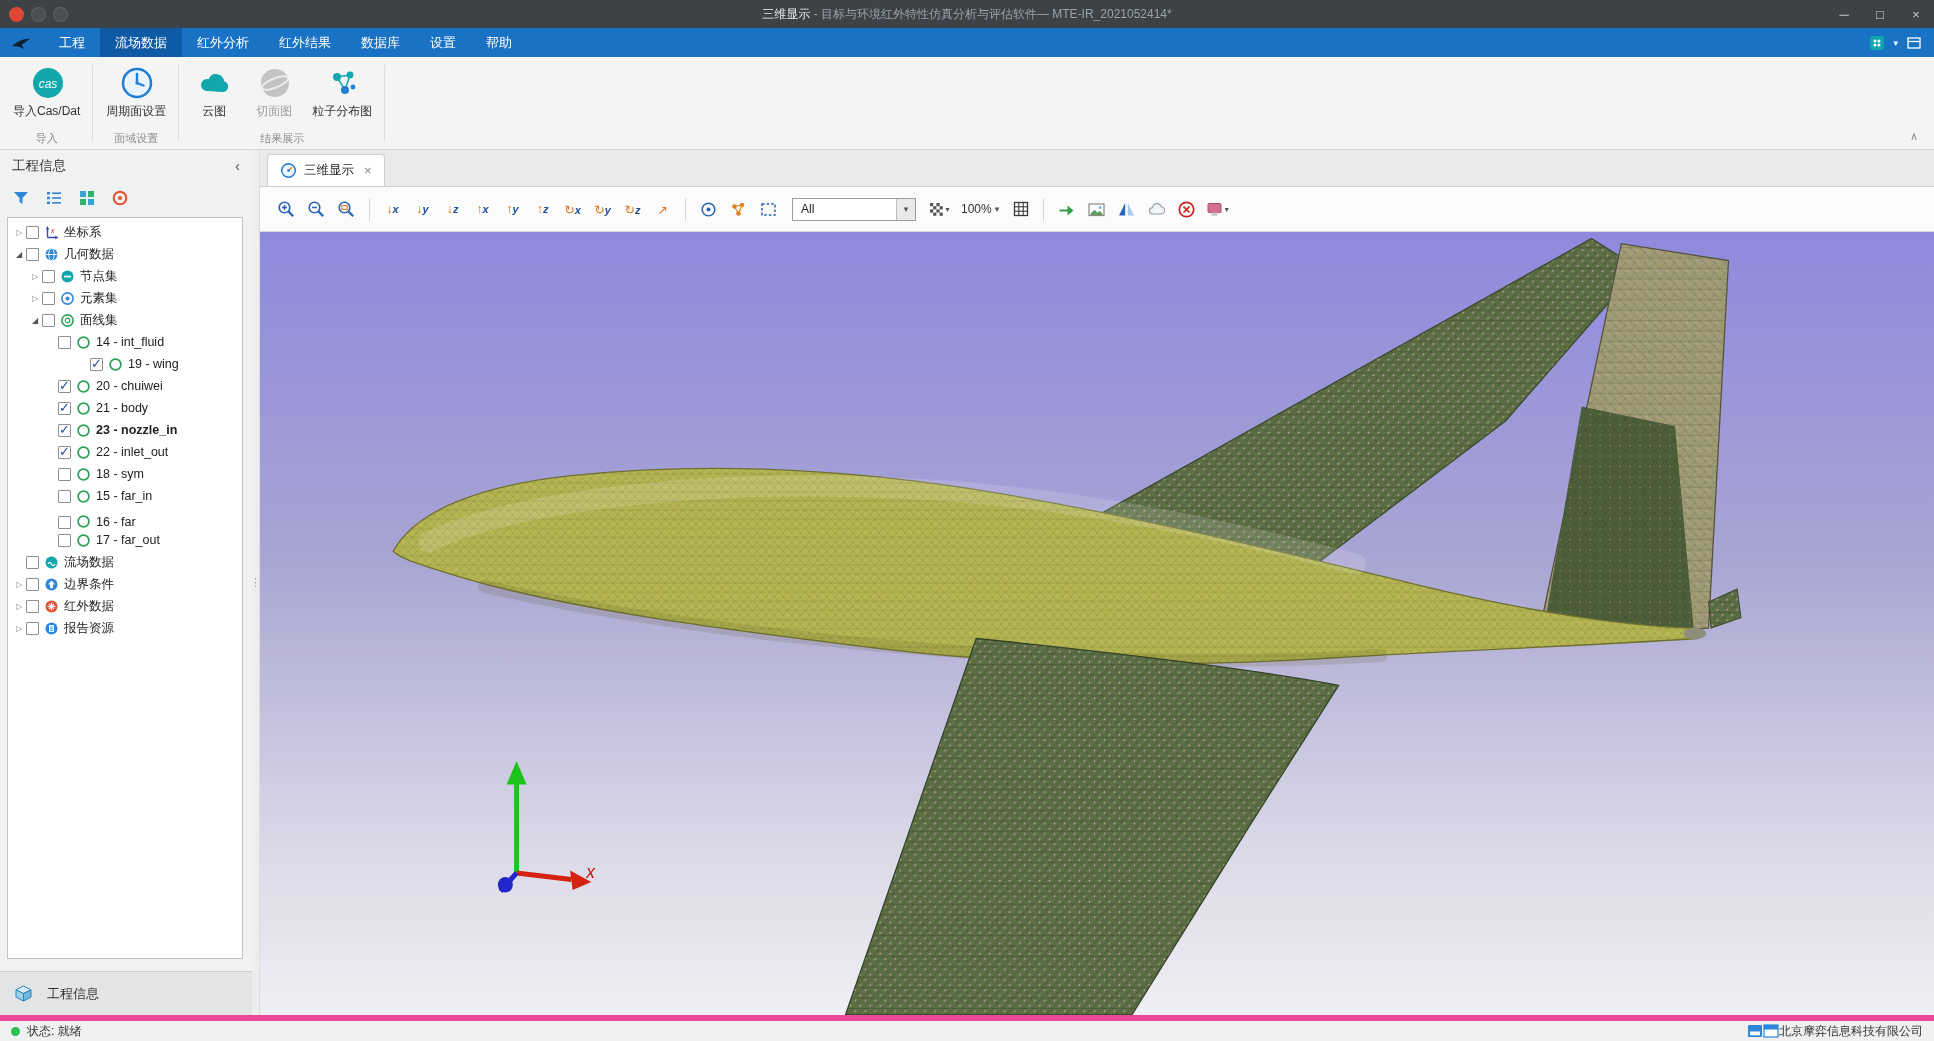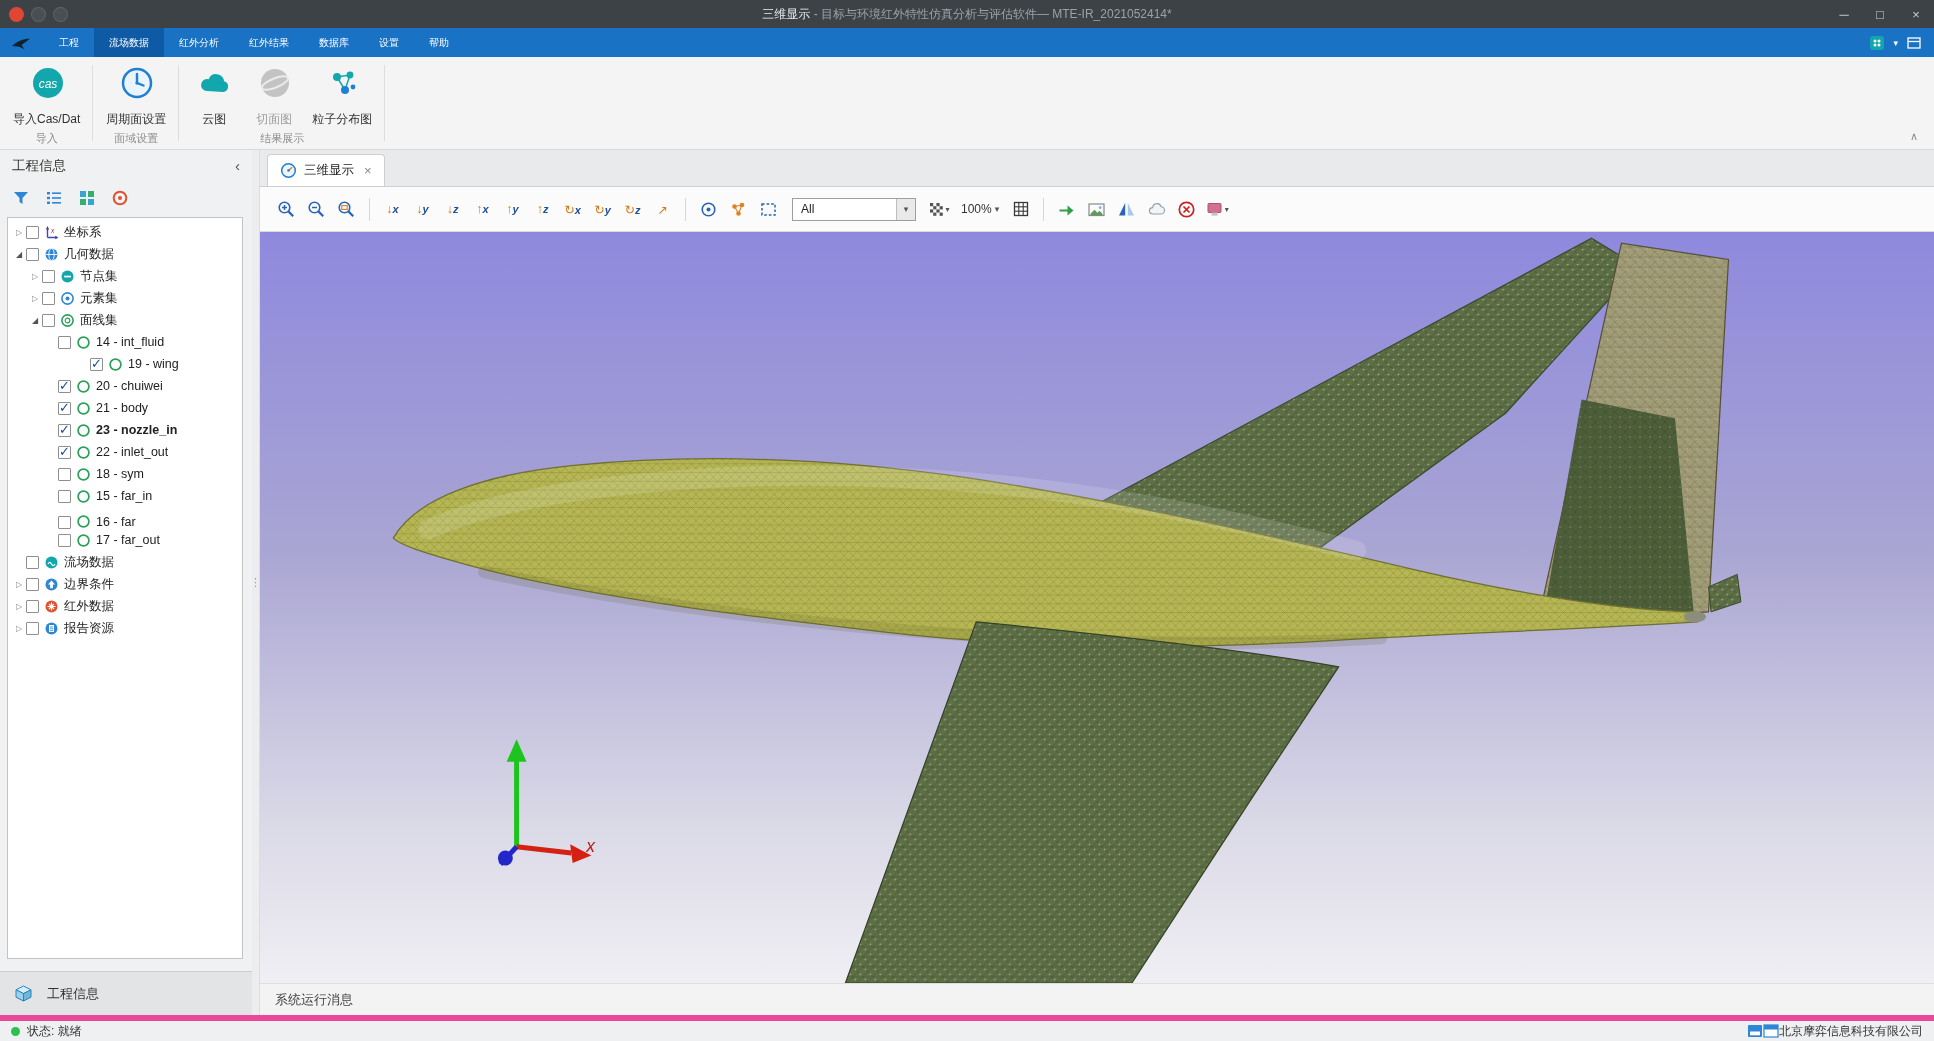--- a/index.html
+++ b/index.html
@@ -15,32 +15,32 @@
   .tb-title{position:absolute;left:50%;transform:translateX(-50%);white-space:nowrap}
   .tb-title .t1{color:#e9ebed}
   .tb-title .t2{color:#9aa2a8}
   .tb-winbtns{margin-left:auto;display:flex}
   .winbtn{width:36px;height:28px;display:flex;align-items:center;justify-content:center;color:#c9cdd1;font-size:13px}
 
   
   .menubar{height:29px;background:#1a72c5;display:flex;align-items:center;color:#fff;flex:0 0 auto}
   .logo{width:44px;display:flex;align-items:center;justify-content:center}
   .menu-tabs{display:flex;height:100%}
-  .menu-tab{padding:0 15px;height:29px;line-height:29px;font-size:10px;cursor:default;white-space:nowrap}
+  .menu-tab{padding:0 15px;height:29px;line-height:29px;font-size:13px;cursor:default;white-space:nowrap}
   .menu-tab.active{background:#0f5aa5}
   .menubar-right{margin-left:auto;display:flex;align-items:center;gap:8px;margin-right:12px}
   .mbicon{display:flex;align-items:center;justify-content:center}
 
   
   .ribbon{height:93px;background:#f4f4f4;border-bottom:1px solid #d8d8d8;display:flex;position:relative;flex:0 0 auto}
   .rgroups{display:flex}
   .rgroup{display:flex;flex-direction:column;padding:5px 6px 1px;position:relative}
   .rgroup::after{content:"";position:absolute;right:0;top:8px;bottom:8px;width:1px;background:#dddddd}
   .rbtns{display:flex;flex:1;gap:2px;align-items:flex-start}
-  .rbtn{display:flex;flex-direction:column;align-items:center;padding:3px 7px 0;min-width:58px;gap:12px;border-radius:3px}
+  .rbtn{display:flex;flex-direction:column;align-items:center;padding:3px 7px 0;min-width:58px;gap:4px;border-radius:3px}
   .rbtn .ricon{width:34px;height:34px}
   .rbtn .rlabel{font-size:12px;color:#333;white-space:nowrap}
   .rbtn.disabled .rlabel{color:#9e9e9e}
   .rgroup-label{text-align:center;font-size:11px;color:#8d8d8d;height:19px;line-height:19px}
   .ribbon-collapse{position:absolute;right:16px;bottom:6px;color:#8a8a8a;font-size:11px;cursor:default}
 
   
   .content{flex:1;display:flex;min-height:0}
 
   
@@ -711,23 +711,20 @@
             <polygon points="206,406 198,424 214,424" fill="#1ec41e"></polygon>
             <line x1="206" y1="492" x2="250" y2="497" stroke="#d42112" stroke-width="4"></line>
             <polygon points="266,499 249,490 251,505" fill="#d42112"></polygon>
             <line x1="206" y1="492" x2="193" y2="506" stroke="#2326c8" stroke-width="4"></line>
             <circle cx="197" cy="501" r="6" fill="#2326c8"></circle>
             <text x="262" y="496" fill="#c01810" font-size="14" font-style="italic">x</text>
           </g>
         </svg>
       </div>
 
-      <div class="msgbar">
-        <span>系统运行消息</span>
-      </div>
     </div>
   </div>
 
   <div class="statusbar">
     <span class="sdot"></span>
     <span>状态: 就绪</span>
     <div class="sb-right">
       <span class="sbicon">
           <svg xmlns="http://www.w3.org/2000/svg" width="16" height="16" viewBox="0 0 16 16">
             <rect x="1" y="2" width="14" height="12" rx="1" fill="#2f86d6"></rect>

